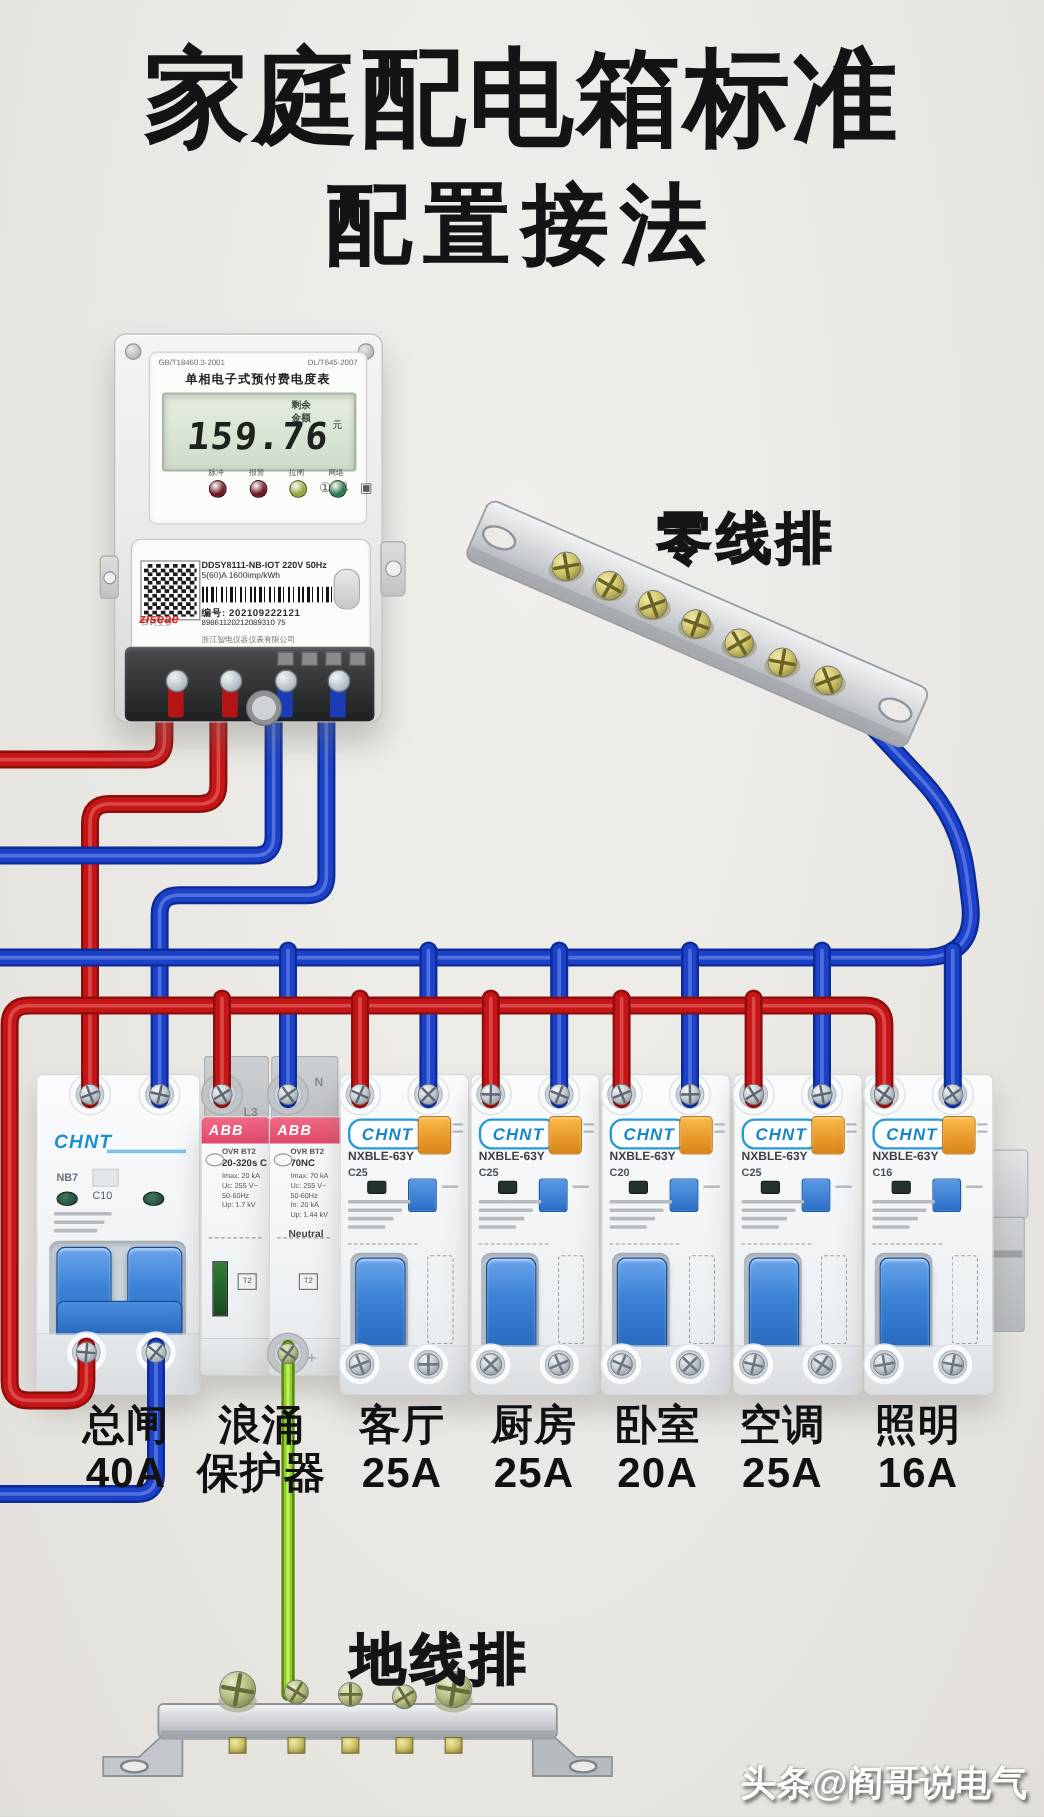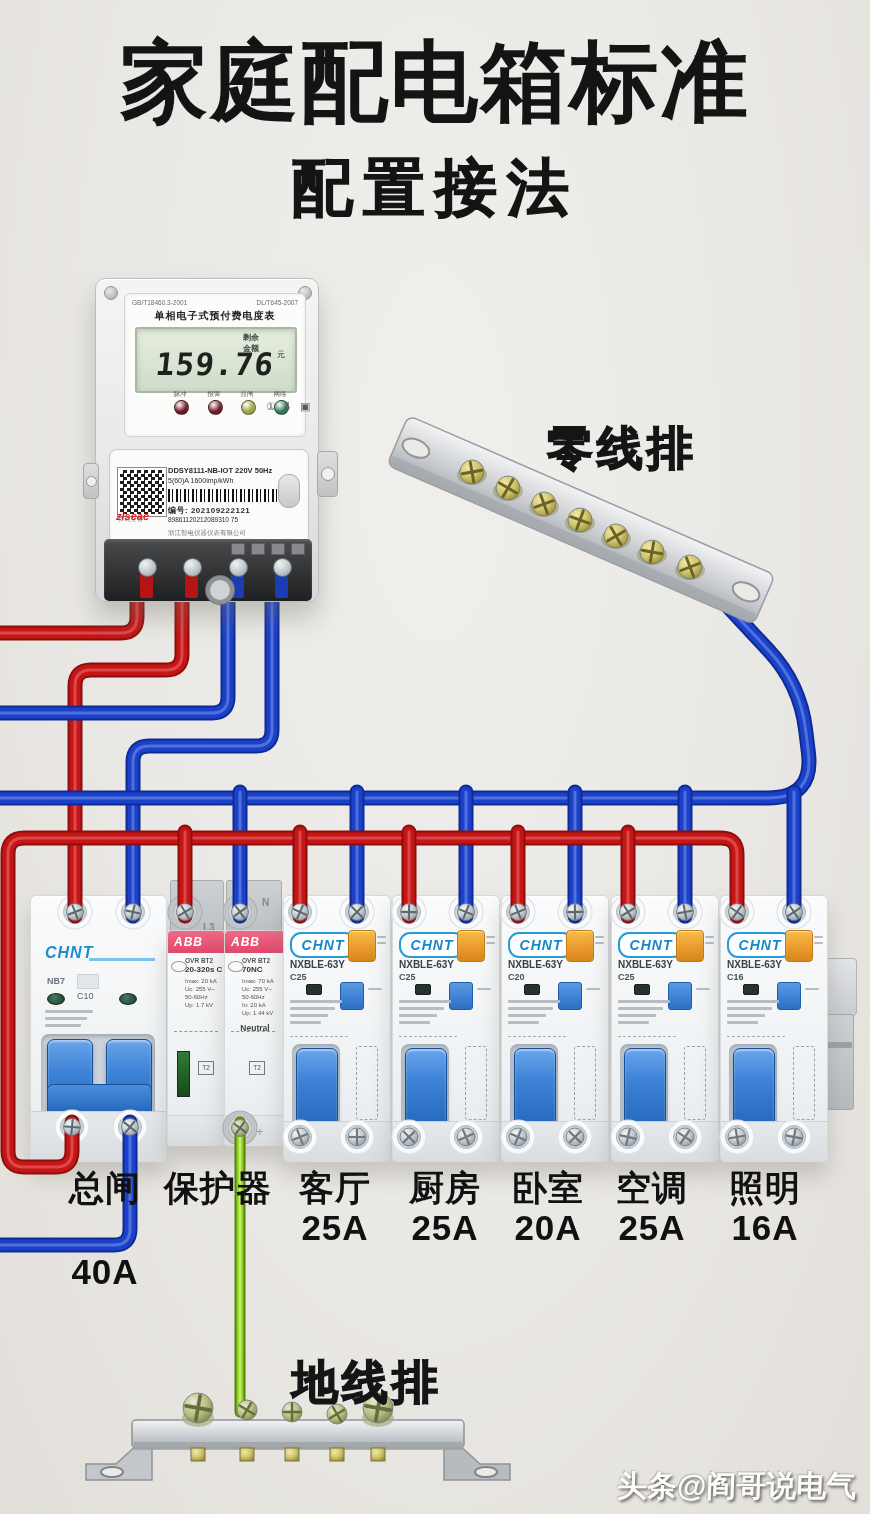--- a/index.html
+++ b/index.html
@@ -2,21 +2,21 @@
 <html><head>
 <meta charset="utf-8">
 <style>
   html,body{margin:0;padding:0;background:#d8d6d2;}
   #stage{position:relative;width:870px;height:1514px;overflow:hidden;
          background:radial-gradient(ellipse at 50% 30%, #f0efec 0%, #eae8e4 55%, #e2dfda 100%);
          font-family:"Liberation Sans", sans-serif;}
   .abs{position:absolute;}
   #title{left:0;right:0;top:28px;text-align:center;color:#141414;font-weight:400;z-index:7;}
   #title .t1{font-size:88px;line-height:108px;letter-spacing:2px;-webkit-text-stroke:3px #141414;}
-  #title .t2{font-size:62px;line-height:104px;letter-spacing:10px;-webkit-text-stroke:3px #141414;}
+  #title .t2{font-size:72px;line-height:104px;letter-spacing:10px;-webkit-text-stroke:3px #141414;}
   .bar-label{position:absolute;font-size:46px;font-weight:900;color:#151515;z-index:7;
              -webkit-text-stroke:1.5px #151515;letter-spacing:4px;}
   .dev-label{position:absolute;z-index:7;text-align:center;color:#111;font-weight:800;}
   .dev-label .l1{font-size:35px;line-height:40px;letter-spacing:1px;}
   .dev-label .l2{font-size:35px;line-height:40px;letter-spacing:1px;}
   #watermark{right:14px;top:1466px;z-index:8;font-size:30px;font-weight:800;color:#fcfcfb;
              text-shadow:2px 2px 3px rgba(90,88,84,.9), -1px -1px 1px rgba(120,120,120,.4);
              transform:skewX(-2deg);}
   
   #meter{left:95px;top:278px;width:222px;height:322px;z-index:6;
@@ -323,23 +323,24 @@
       <div class="micro" style="position: absolute; left: 6px; top: 125px; width: 31px; height: 2.5px;"></div>
       <div style="position: absolute; left: 6px; top: 140px; width: 58px; height: 0px; border-top: 1px dashed rgb(167, 173, 178);"></div>
       <div class="recess" style="position: absolute; left: 8px; top: 148px; width: 48px; height: 100px;"></div>
       <div class="handle" style="position: absolute; left: 12px; top: 152px; width: 40px; height: 92px;"></div>
       <div class="dash-arrow" style="position: absolute; left: 72px; top: 150px; width: 20px; height: 72px;"></div>
       <div class="tri" style="position: absolute; left: 72px; top: 228px;"></div>
       <div class="step" style="position: absolute; top: 225px; height: 40px; border-radius: 0px 0px 6px 6px;"></div>
     </div>
     <div class="dev-label" style="position: absolute; left: 15px; top: 1168px; width: 180px;">
       <div class="l1" style="position: static;">总闸</div>
-      <div class="l2" style="position: static; margin-top: 44px;">40A</div>
+      <div class="l2" style="position: static;">40A</div>
     </div>
     <div class="dev-label" style="position: absolute; left: 128px; top: 1168px; width: 180px;">
+      <div class="l1" style="position: static;">浪涌</div>
       <div class="l2" style="position: static;">保护器</div>
     </div>
     <div class="dev-label" style="position: absolute; left: 245px; top: 1168px; width: 180px;">
       <div class="l1" style="position: static;">客厅</div>
       <div class="l2" style="position: static;">25A</div>
     </div>
     <div class="dev-label" style="position: absolute; left: 355px; top: 1168px; width: 180px;">
       <div class="l1" style="position: static;">厨房</div>
       <div class="l2" style="position: static;">25A</div>
     </div>

